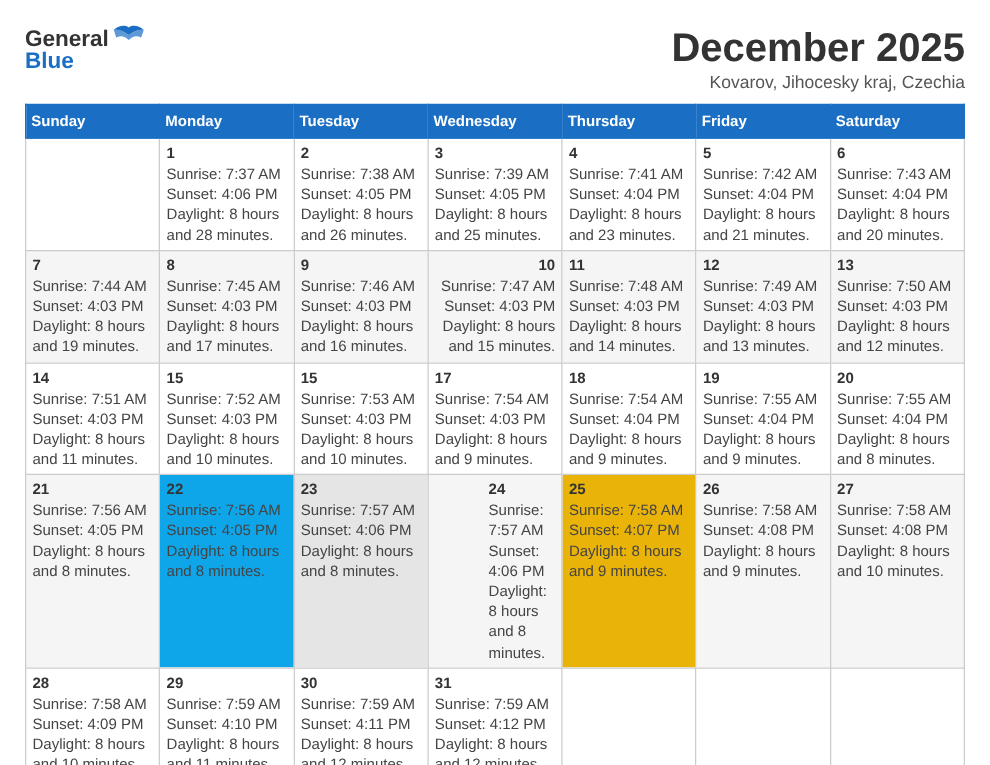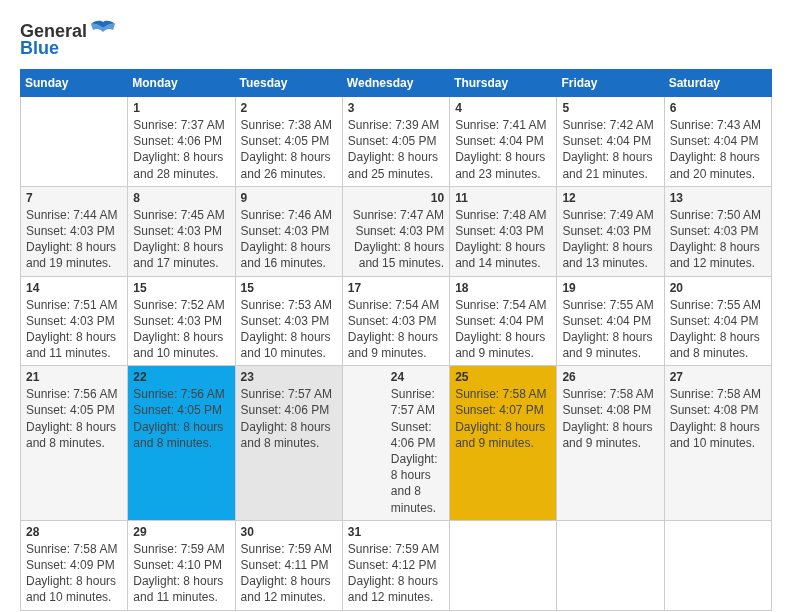--- a/index.html
+++ b/index.html
@@ -86,20 +86,24 @@
   <div class="logo-wrapper">
     <div class="logo-top">
       <span style="font-size:18px;font-weight:bold;color:#333;">General</span>
       <svg width="28" height="22" viewBox="0 0 28 22" style="margin-left:2px;">
         <path d="M14 2 C16 0, 22 0, 26 4 C22 3, 18 5, 14 8 C10 5, 6 3, 2 4 C6 0, 12 0, 14 2Z" fill="#1a6fc4"></path>
         <path d="M14 8 C18 5, 22 3, 26 4 L24 10 C20 8, 17 9, 14 12 C11 9, 8 8, 4 10 L2 4 C6 3, 10 5, 14 8Z" fill="#1a6fc4" opacity="0.7"></path>
       </svg>
     </div>
     <span style="font-size:18px;font-weight:bold;color:#1a6fc4;margin-top:-4px;">Blue</span>
   </div>
+  <div class="title-area">
+    <div class="month-title">December 2025</div>
+    <div class="location-subtitle">Kovarov, Jihocesky kraj, Czechia</div>
+  </div>
 </div>
 
 <table class="calendar-table">
   <thead>
     <tr id="weekday-header">
         <th>Sunday</th>
         <th>Monday</th>
         <th>Tuesday</th>
         <th>Wednesday</th>
         <th>Thursday</th>

